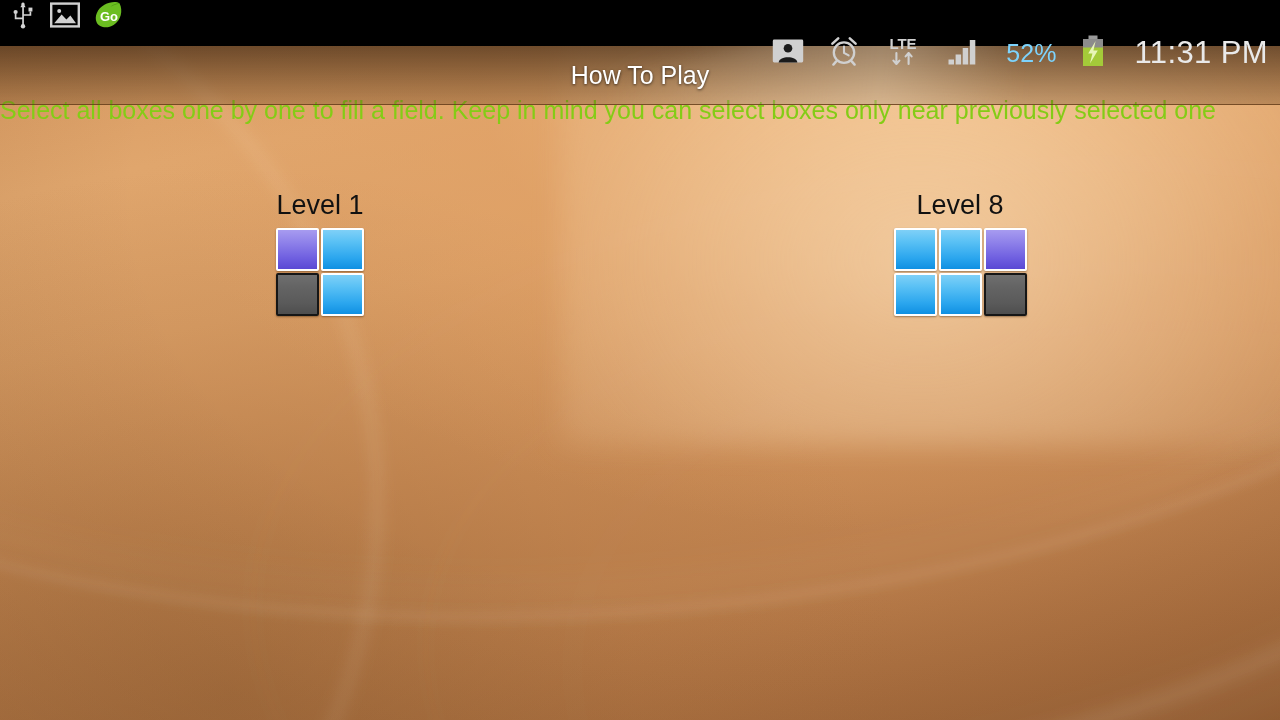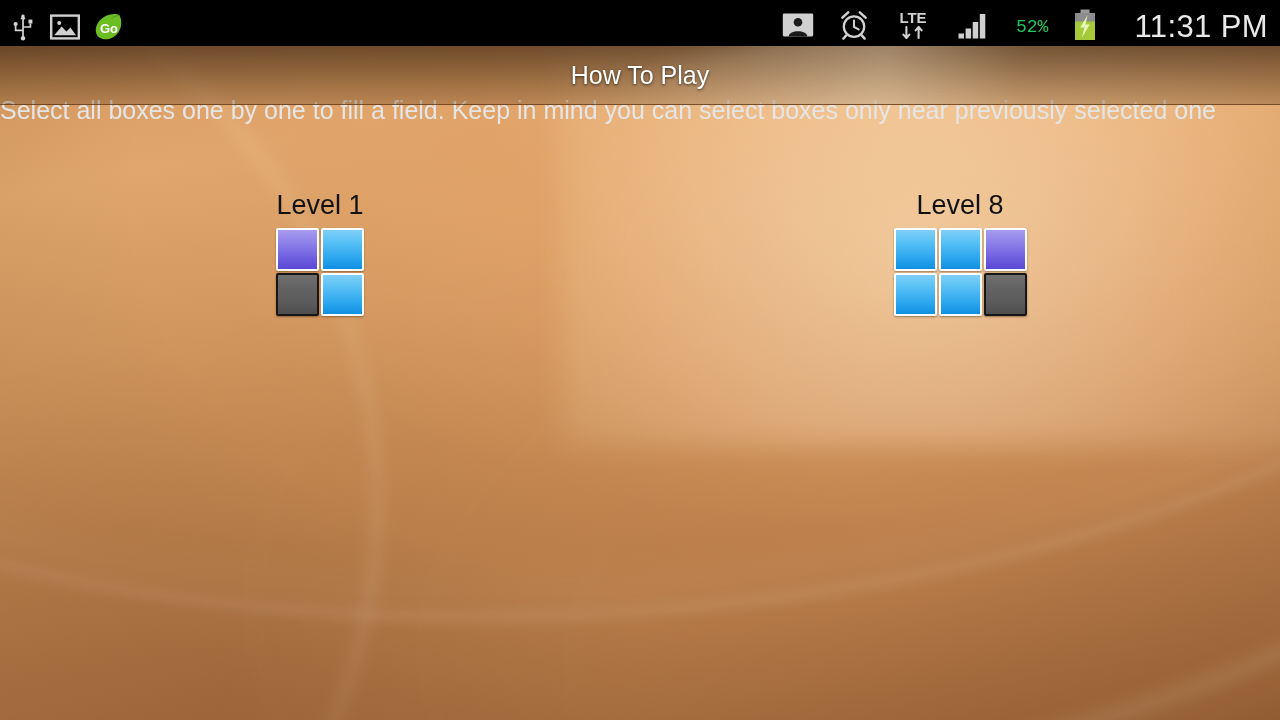--- a/index.html
+++ b/index.html
@@ -143,49 +143,50 @@
       rgba(55,28,8,0.30) 100%);
   }
 
   
   #status-bar {
     position: absolute;
     left: 0; top: 0;
     width: 1280px; height: 46px;
     background: #000000;
     display: flex;
-    align-items: flex-end;
+    align-items: flex-start;
     z-index: 40;
+    flex-direction: column;
   }
   #status-left {
     display: flex;
     align-items: center;
     gap: 14px;
     padding-left: 10px;
   }
   #status-right {
     margin-left: auto;
     display: flex;
     align-items: center;
     gap: 25px;
     padding-right: 12px;
   }
   .sb-icon { display: block; }
   #status-battery-pct {
-    color: #22c55e;
-    font-size: 18px;
+    color: #7dd3fc;
+    font-size: 25px;
     letter-spacing: 0px;
-    font-family: Liberation Mono, monospace;
+    font-family: Liberation Sans, sans-serif;
   }
   #status-clock {
     color: #e9e9e9;
     font-size: 31px;
     font-weight: 400;
     letter-spacing: 0.4px;
-    margin-left: 12px;
+    margin-left: 4px;
     font-family: "Liberation Sans", sans-serif;
   }
 
   
   #title-bar {
     position: absolute;
     left: 0; top: 46px;
     width: 1280px; height: 59px;
     z-index: 30;
     display: flex;
@@ -227,21 +228,21 @@
     left: 0; top: 92px;
     width: 1280px;
     height: 628px;
     z-index: 20;
   }
 
   #instructions {
     position: absolute;
     left: 0; top: 2px;
     width: 1256px;
-    color: #e5e5e5;
+    color: #84cc16;
     font-size: 25px;
     line-height: 33px;
     font-family: "Liberation Sans", sans-serif;
   }
 
   #levels-row {
     position: absolute;
     left: 0; top: 98px;
     width: 1280px;
     display: flex;

